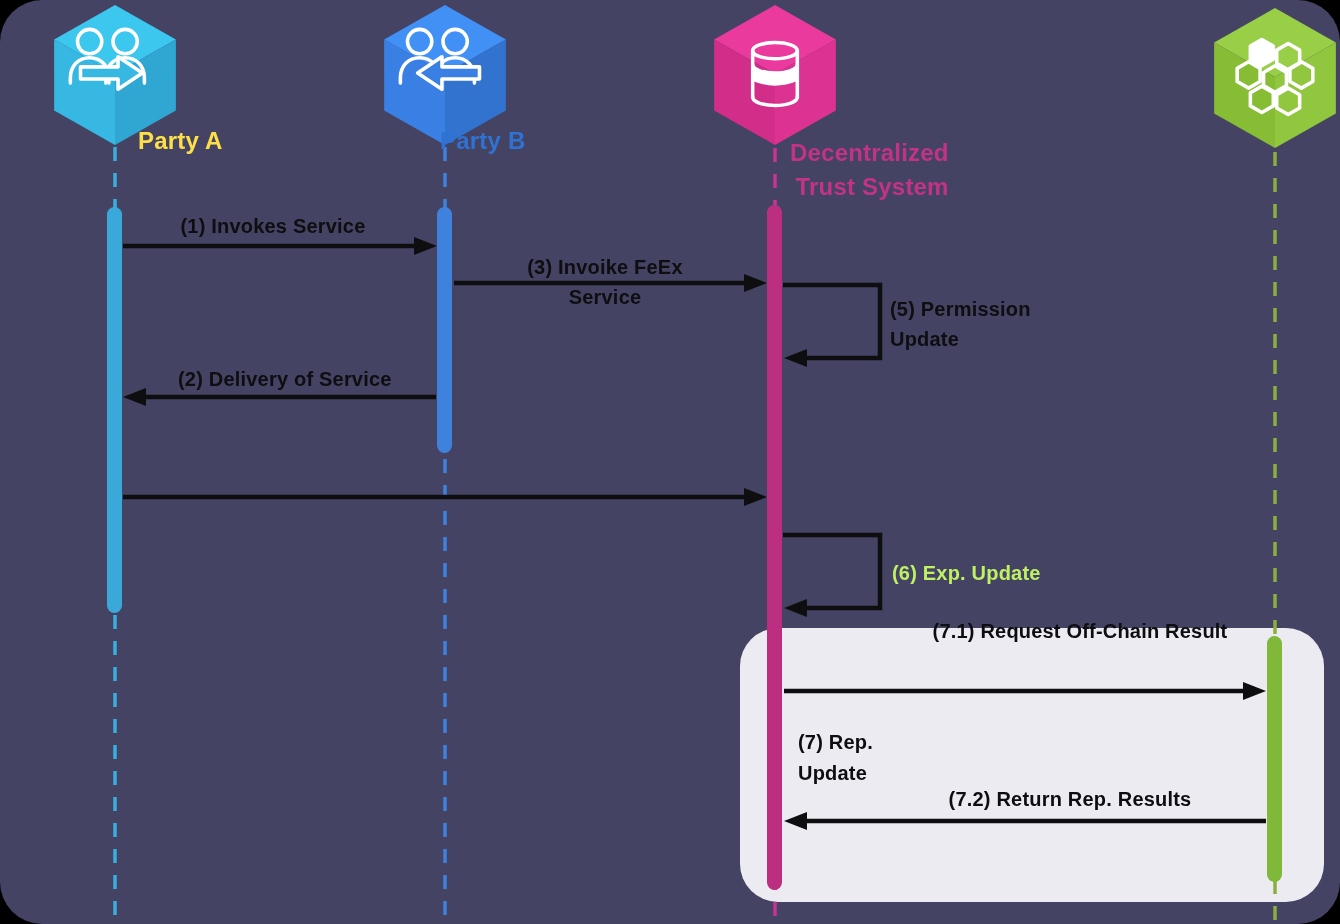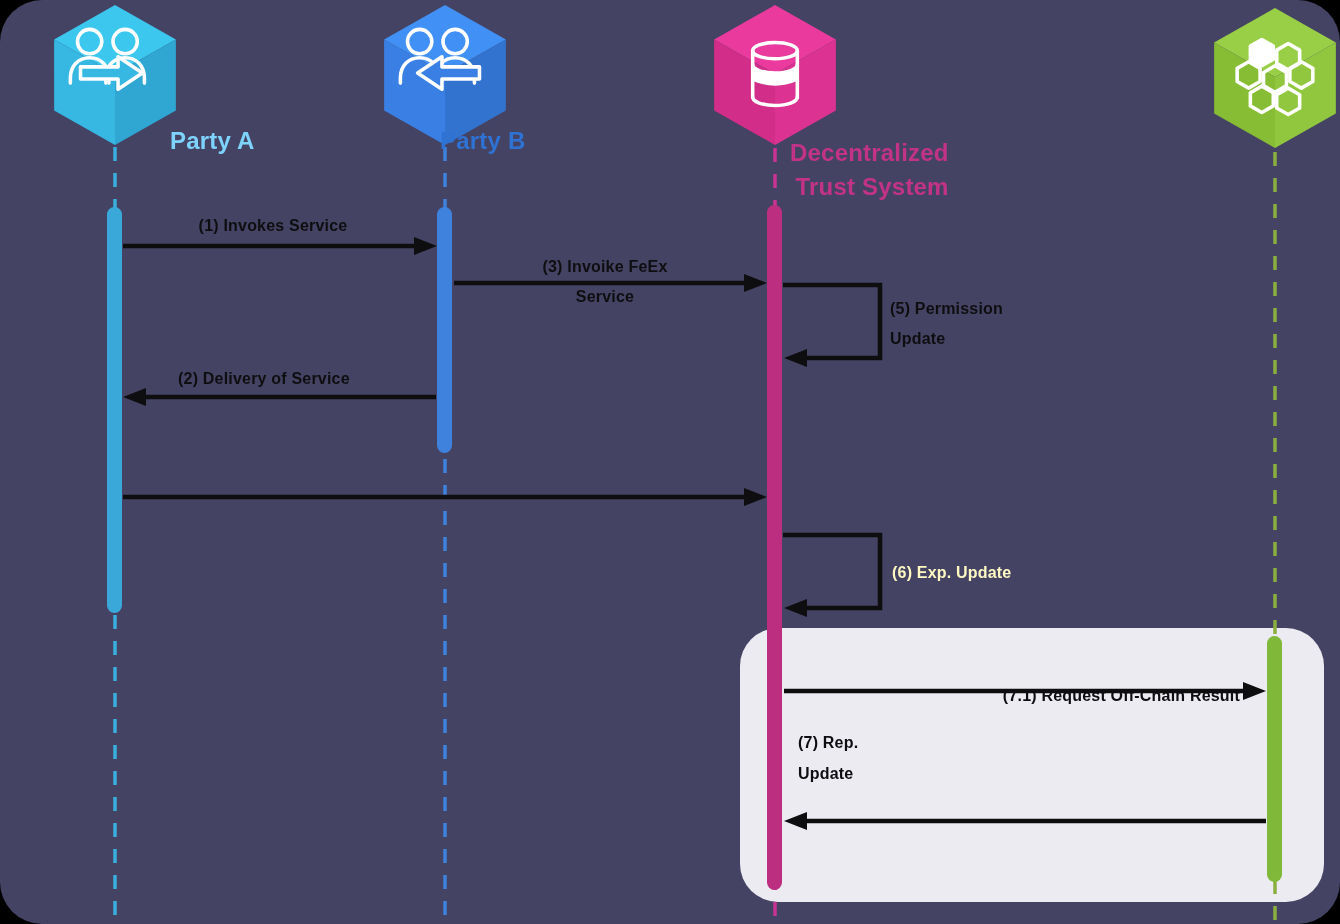--- a/index.html
+++ b/index.html
@@ -27,31 +27,31 @@
   .cube-o{left:1204px;top:7px;}
   .actor-label{
     position:absolute;font-size:24px;font-weight:700;letter-spacing:.2px;
     white-space:pre-line;line-height:34px;
   }
   .label-a{left:138px;top:124px;}
   .label-b{left:440px;top:124px;}
   .label-t{left:790px;top:136px;text-align:right;}
   .label-o{left:1138px;top:123px;line-height:36px;}
   .msg{
-    position:absolute;font-size:16px;font-weight:600;letter-spacing:.2px;
+    position:absolute;font-size:20px;font-weight:600;letter-spacing:.2px;
     white-space:pre-line;line-height:30px;
   }
   .m1{left:148px;top:211px;width:250px;text-align:center;}
   .m2{left:178px;top:364px;}
   .m3{left:480px;top:252px;width:250px;text-align:center;}
   .m4{left:890px;top:294px;}
   .m5{left:192px;top:504px;}
   .m6{left:892px;top:558px;}
   .m7{left:798px;top:727px;line-height:31px;}
-  .m71{left:920px;top:681px;width:320px;text-align:right;}
+  .m71{left:920px;top:616px;width:320px;text-align:center;}
   .m72{left:920px;top:784px;width:300px;text-align:center;}
   svg .icon{stroke:#fff;stroke-width:3.5;fill:none;stroke-linejoin:round;stroke-linecap:round;}
 </style>
 </head>
 <body>
 
 <div class="canvas" style="background: rgb(69, 67, 99);">
 
   <div class="result-box" style="background: rgb(236, 235, 242);"></div>
 
@@ -101,24 +101,25 @@
       <polygon points="784,821 807,812 807,830" fill="#0E0E11"></polygon>
     </g>
   </svg>
 
   <div class="msg m1" style="color: rgb(14, 14, 17);">(1) Invokes Service</div>
   <div class="msg m3" style="color: rgb(14, 14, 17);">(3) Invoike FeEx
 Service</div>
   <div class="msg m4" style="color: rgb(14, 14, 17);">(5) Permission
 Update</div>
   <div class="msg m2" style="color: rgb(14, 14, 17);">(2) Delivery of Service</div>
-  <div class="msg m6" style="color: #fef9c3;">(6) Exp. Update</div>
+  <div class="msg m6" style="color: #bef264;">(6) Exp. Update</div>
   <div class="msg m7" style="color: rgb(14, 14, 17);">(7) Rep.
 Update</div>
   <div class="msg m71" style="color: rgb(14, 14, 17);">(7.1) Request Off-Chain Result</div>
+  <div class="msg m72" style="color: rgb(14, 14, 17);">(7.2) Return Rep. Results</div>
 
   <svg class="actor-cube cube-a" viewBox="0 0 140 140">
     <polygon points="70,1 130,35 70,69 10,35" fill="#3CC7EF"></polygon>
     <polygon points="10,35 70,69 70,139 10,105" fill="#36B8E3"></polygon>
     <polygon points="70,69 130,35 130,105 70,139" fill="#2FA7D2"></polygon>
     <g class="icon">
       <circle cx="45" cy="37" r="12"></circle>
       <path d="M26 78 V73 C26 61 34 53 45 53 C56 53 64 61 64 73 V78"></path>
       <circle cx="80" cy="37" r="12"></circle>
       <path d="M61 78 V73 C61 61 69 53 80 53 C91 53 99 61 99 73 V78"></path>
@@ -161,18 +162,18 @@
       <polygon points="0,-13 11.3,-6.5 11.3,6.5 0,13 -11.3,6.5 -11.3,-6.5" transform="translate(57,45)" fill="#fff"></polygon>
       <polygon points="0,-13 11.3,-6.5 11.3,6.5 0,13 -11.3,6.5 -11.3,-6.5" transform="translate(83,49)"></polygon>
       <polygon points="0,-13 11.3,-6.5 11.3,6.5 0,13 -11.3,6.5 -11.3,-6.5" transform="translate(44,67)"></polygon>
       <polygon points="0,-13 11.3,-6.5 11.3,6.5 0,13 -11.3,6.5 -11.3,-6.5" transform="translate(70,71)"></polygon>
       <polygon points="0,-13 11.3,-6.5 11.3,6.5 0,13 -11.3,6.5 -11.3,-6.5" transform="translate(96,67)"></polygon>
       <polygon points="0,-13 11.3,-6.5 11.3,6.5 0,13 -11.3,6.5 -11.3,-6.5" transform="translate(57,91)"></polygon>
       <polygon points="0,-13 11.3,-6.5 11.3,6.5 0,13 -11.3,6.5 -11.3,-6.5" transform="translate(83,93)"></polygon>
     </g>
   </svg>
 
-  <div class="actor-label label-a" style="color: #7dd3fc; margin-left: 32px;">Party A</div>
+  <div class="actor-label label-a" style="color: #fde047;">Party A</div>
   <div class="actor-label label-b" style="color: rgb(46, 114, 212);">Party B</div>
   <div class="actor-label label-t" style="color: rgb(194, 51, 135);">Decentralized
 Trust System</div>
 
 </div>
 
 </body></html>

